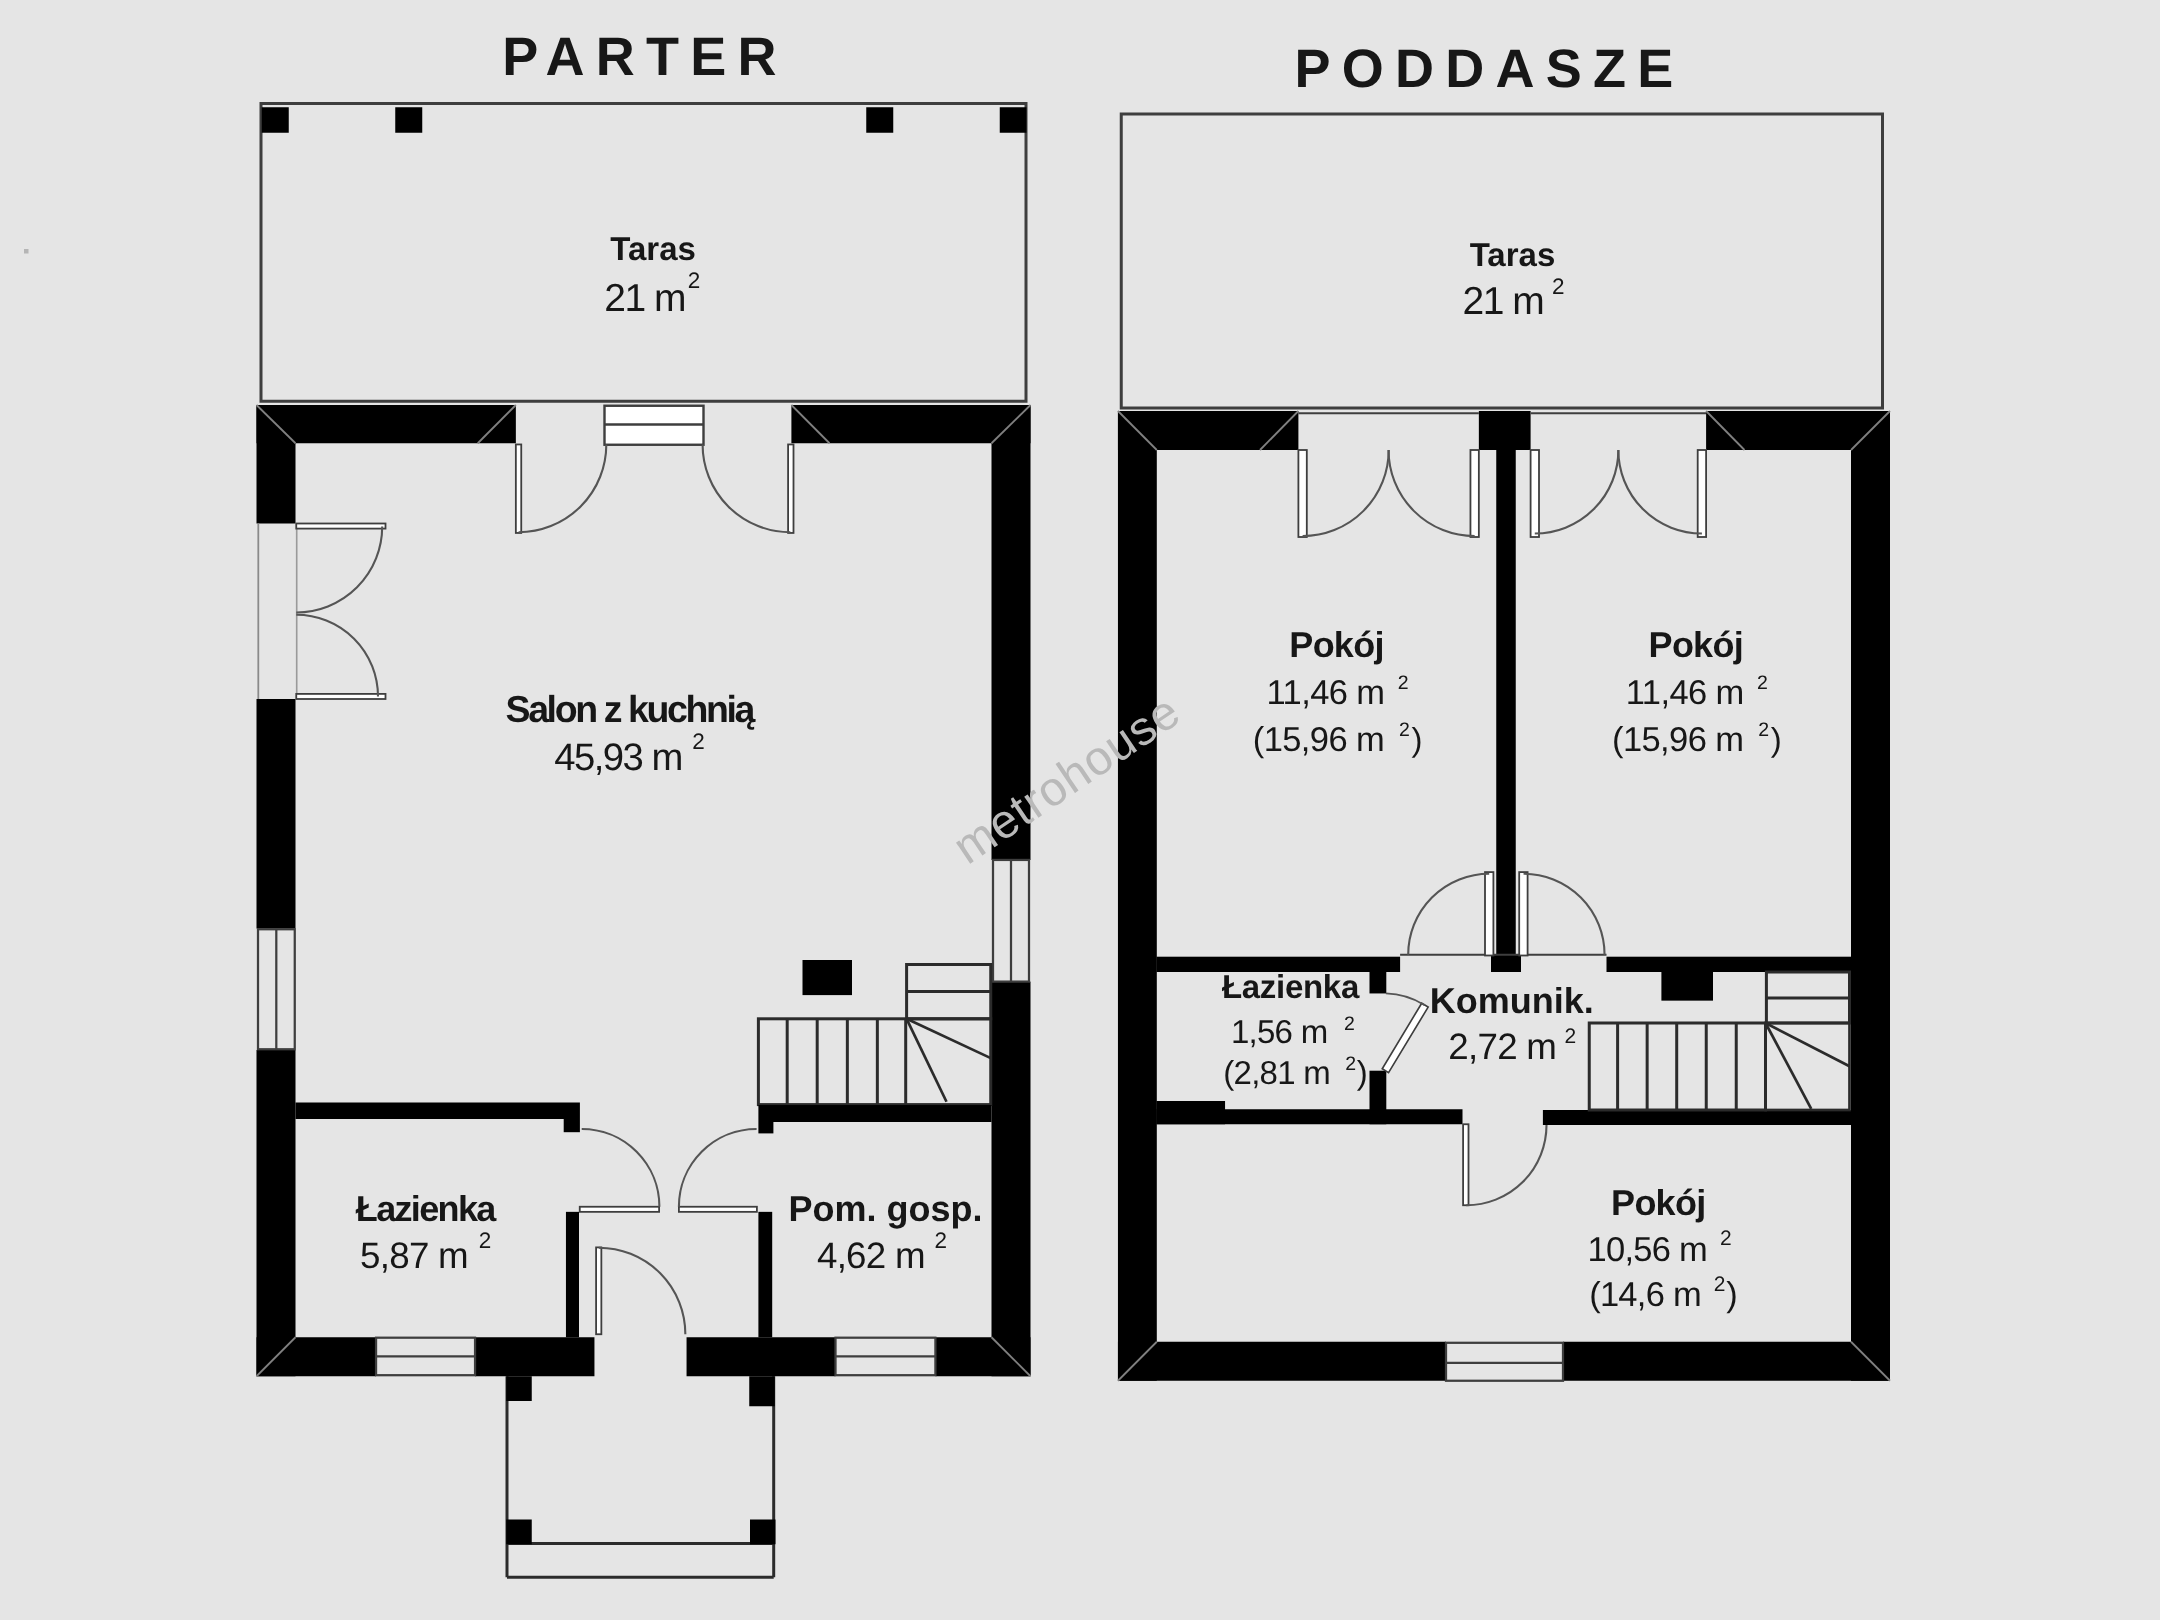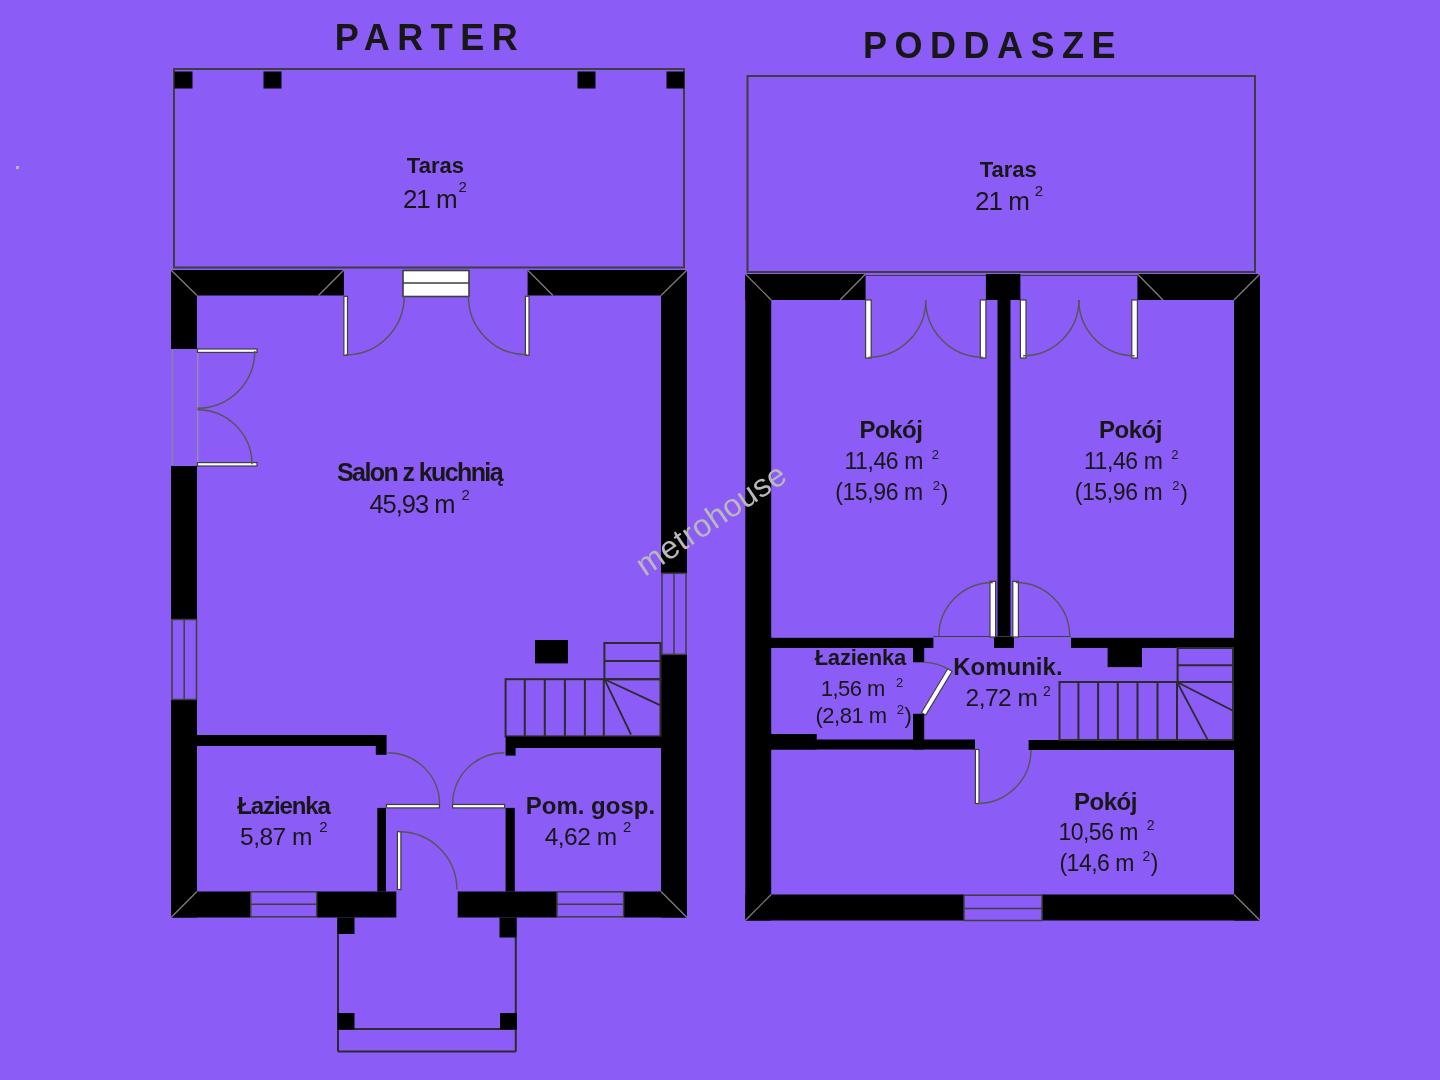--- a/index.html
+++ b/index.html
@@ -1,16 +1,16 @@
 <!DOCTYPE html>
 <html><head>
 <meta charset="utf-8">
 <style>
   html,body{margin:0;padding:0;background:#ffffff;}
-  .page{width:1440px;height:1080px;position:relative;background:#8b5cf6;overflow:hidden;}
+  .page{width:1440px;height:1080px;position:relative;background:#e5e5e5;overflow:hidden;}
   svg{display:block;}
   text{font-family:"Liberation Sans",sans-serif;fill:#171717;}
   .b{font-weight:bold;}
 </style>
 </head>
 <body>
 <div class="page">
 <svg width="1440" height="1080" viewBox="0 0 1440 1080">
 
 <rect x="16" y="166" width="3" height="3" fill="#b5b5b5"></rect>

